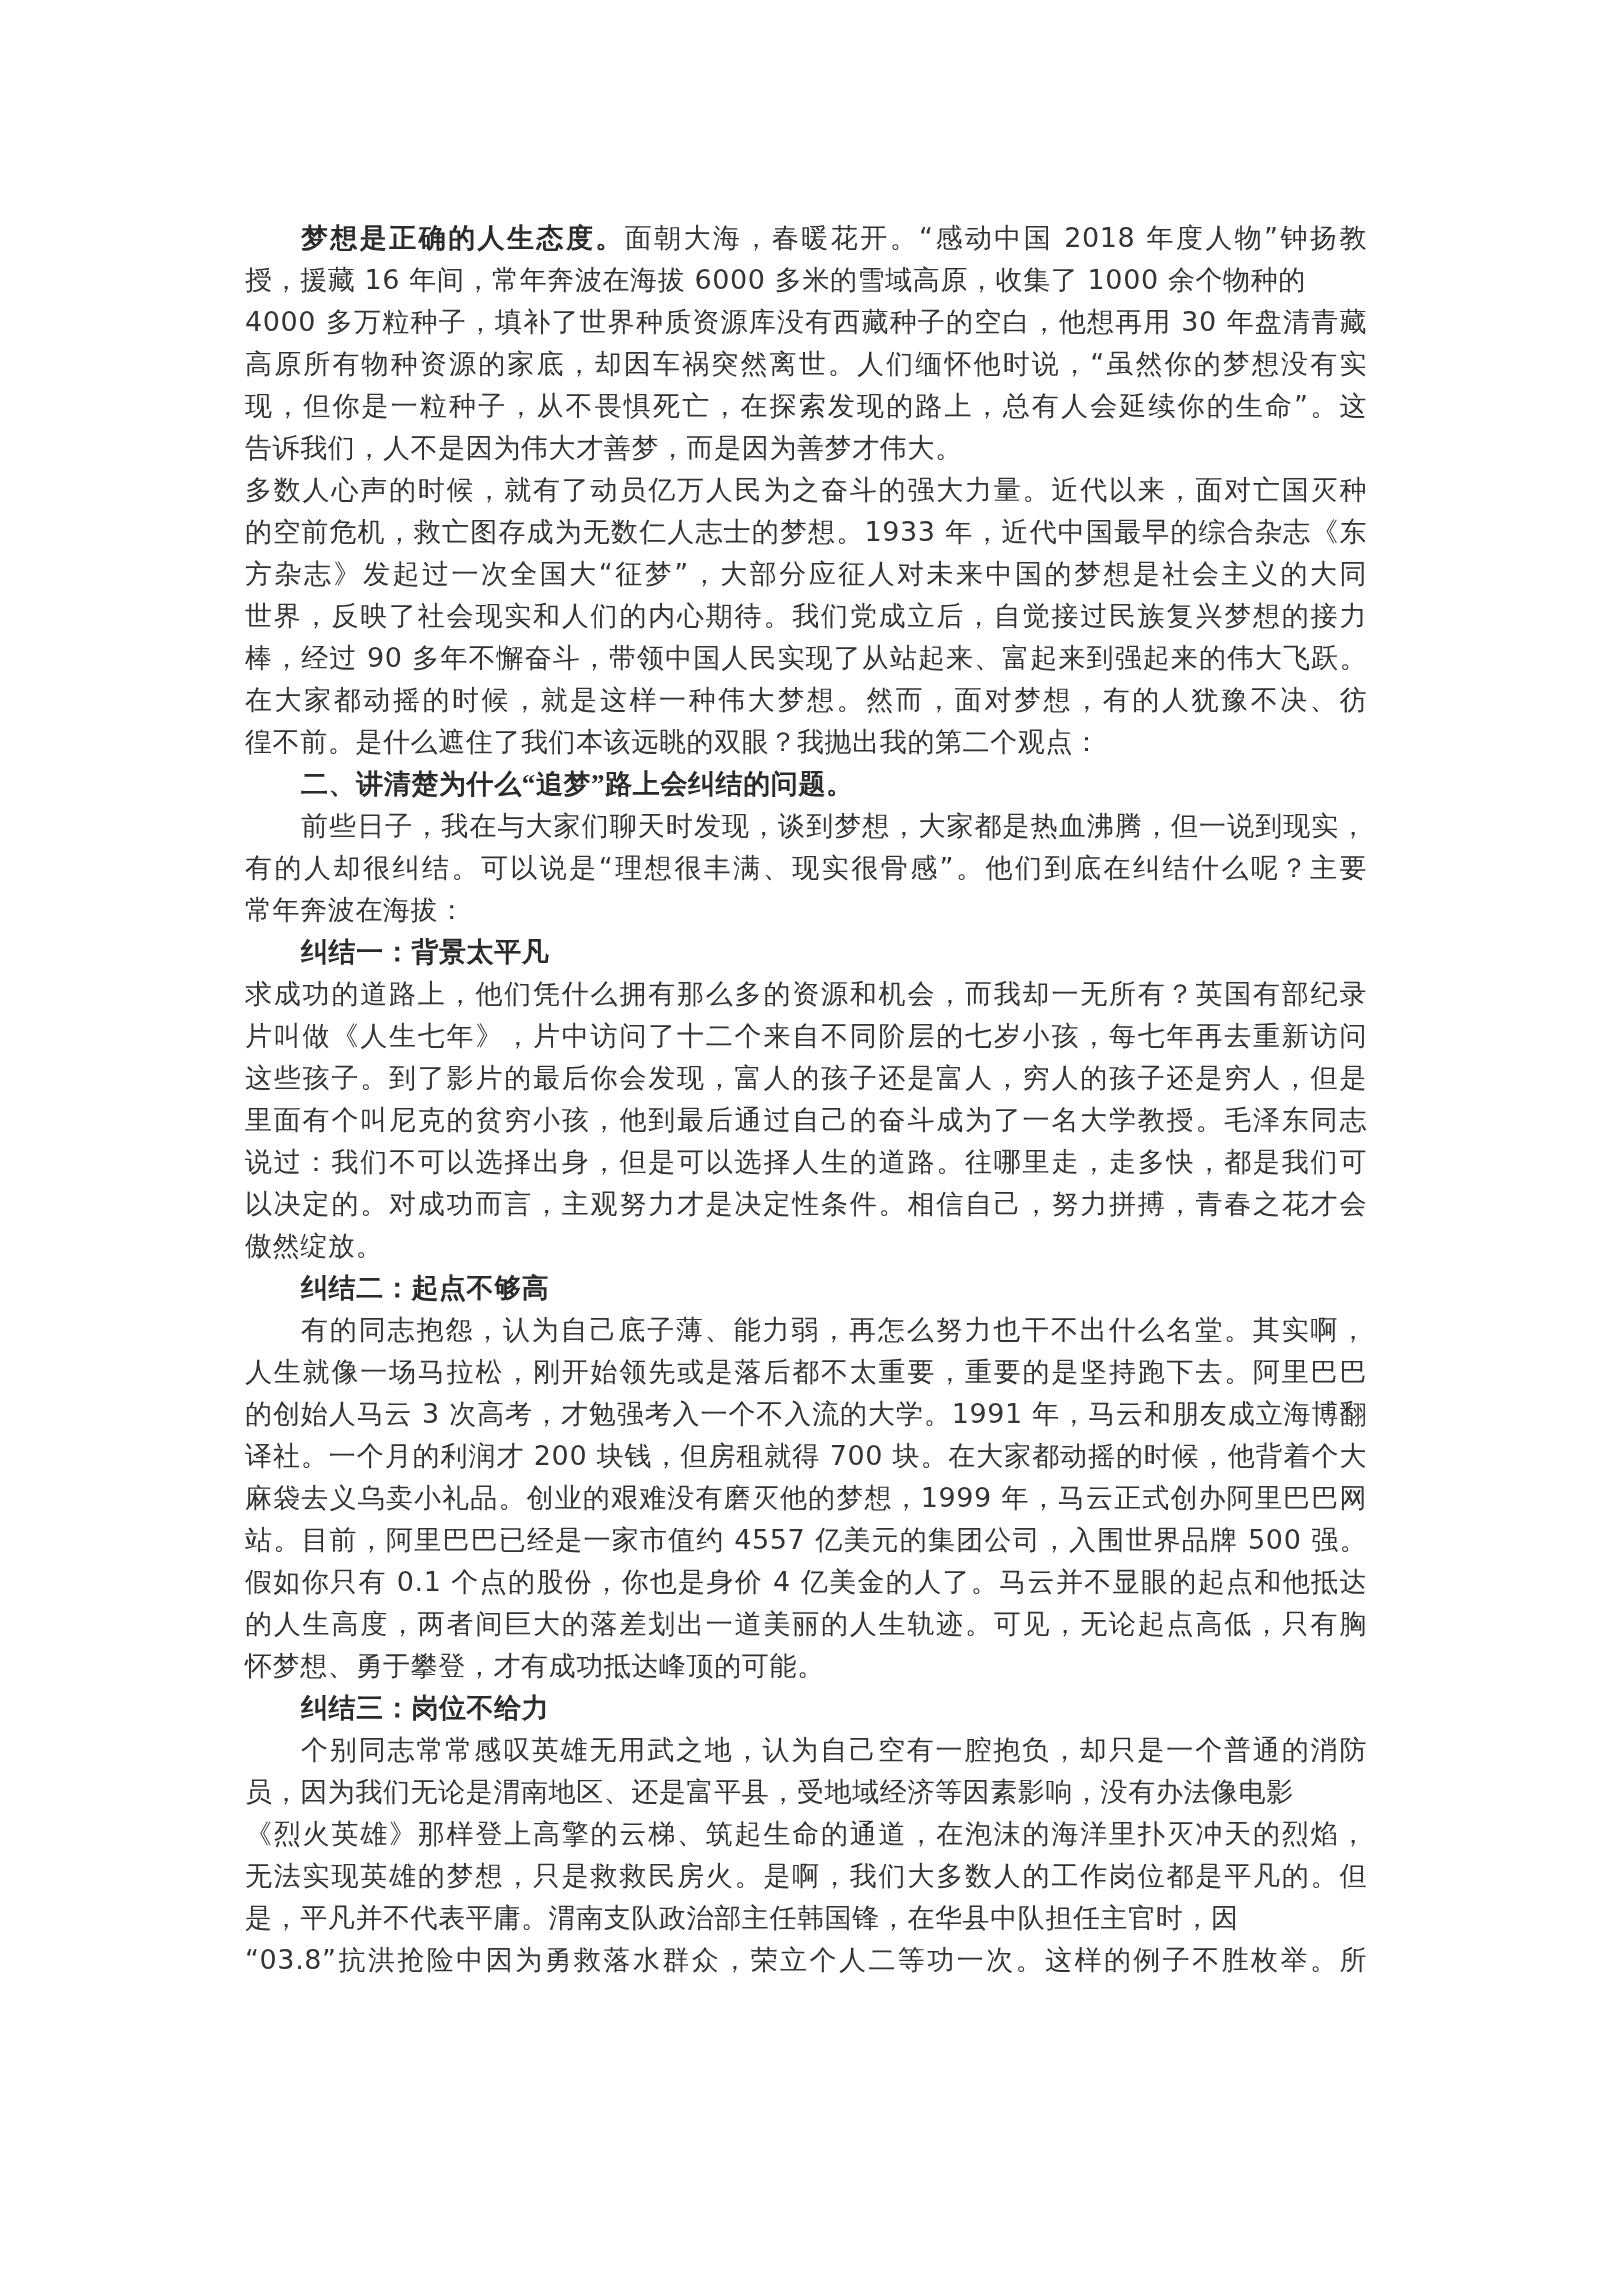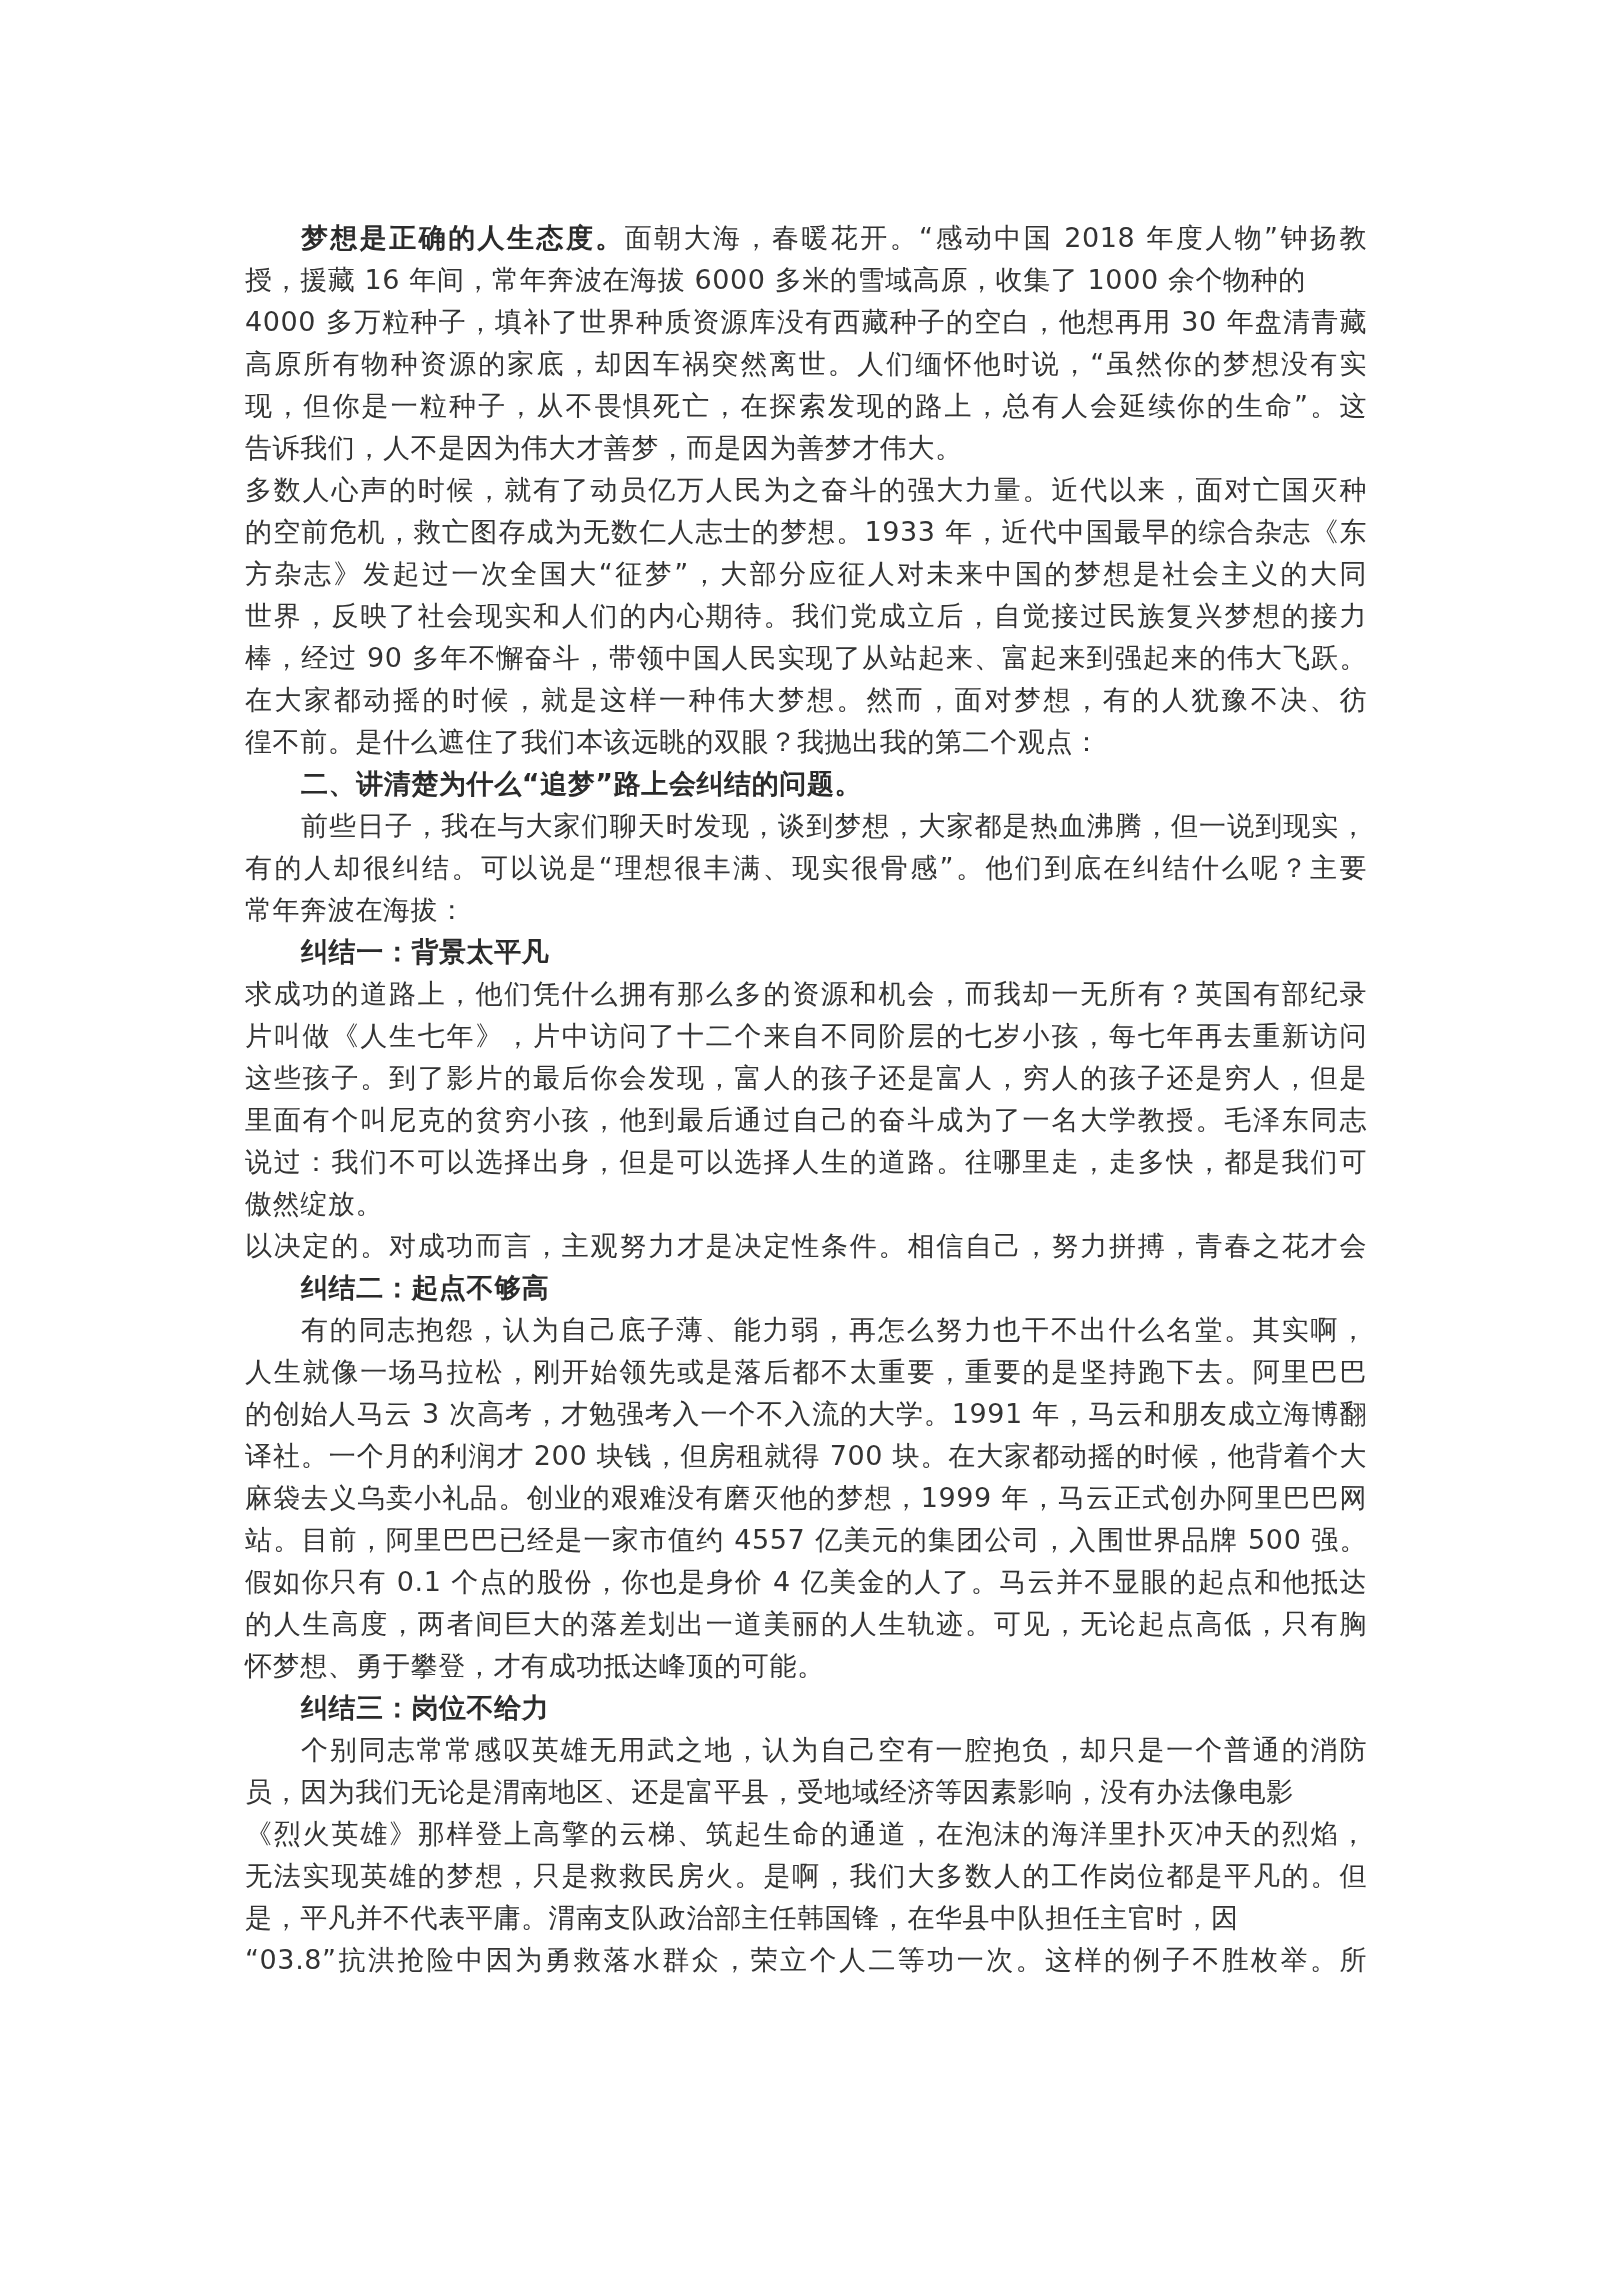--- a/index.html
+++ b/index.html
@@ -18,21 +18,21 @@
     line-height: 42px;
     white-space: nowrap;
     overflow: visible;
     letter-spacing: 0.6px;
   }
   .line.justify {
     text-align: justify;
     text-align-last: justify;
   }
   .indent { padding-left: 56px; }
-  .bold { font-weight: bold; color: #2b2b2b; }
+  .bold { font-weight: bold; color: #2b2b2b; font-family: Liberation Serif, serif; }
 </style>
 </head>
 <body>
 
 <div class="page">
 
   <div>
     <div class="line justify indent"><span class="bold">梦想是正确的人生态度。</span><span>面朝大海，春暖花开。“感动中国 2018 年度人物”钟扬教</span></div>
     <div class="line">授，援藏 16 年间，常年奔波在海拔 6000 多米的雪域高原，收集了 1000 余个物种的</div>
     <div class="line justify">4000 多万粒种子，填补了世界种质资源库没有西藏种子的空白，他想再用 30 年盘清青藏</div>
@@ -60,22 +60,22 @@
   </div>
 
   <div class="line indent bold">纠结一：背景太平凡</div>
 
   <div>
     <div class="line justify">求成功的道路上，他们凭什么拥有那么多的资源和机会，而我却一无所有？英国有部纪录</div>
     <div class="line justify">片叫做《人生七年》，片中访问了十二个来自不同阶层的七岁小孩，每七年再去重新访问</div>
     <div class="line justify">这些孩子。到了影片的最后你会发现，富人的孩子还是富人，穷人的孩子还是穷人，但是</div>
     <div class="line justify">里面有个叫尼克的贫穷小孩，他到最后通过自己的奋斗成为了一名大学教授。毛泽东同志</div>
     <div class="line justify">说过：我们不可以选择出身，但是可以选择人生的道路。往哪里走，走多快，都是我们可</div>
+    <div class="line justify">以决定的。对成功而言，主观努力才是决定性条件。相信自己，努力拼搏，青春之花才会</div>
     <div class="line">傲然绽放。</div>
-    <div class="line justify">以决定的。对成功而言，主观努力才是决定性条件。相信自己，努力拼搏，青春之花才会</div>
   </div>
 
   <div class="line indent bold">纠结二：起点不够高</div>
 
   <div>
     <div class="line justify indent">有的同志抱怨，认为自己底子薄、能力弱，再怎么努力也干不出什么名堂。其实啊，</div>
     <div class="line justify">人生就像一场马拉松，刚开始领先或是落后都不太重要，重要的是坚持跑下去。阿里巴巴</div>
     <div class="line justify">的创始人马云 3 次高考，才勉强考入一个不入流的大学。1991 年，马云和朋友成立海博翻</div>
     <div class="line justify">译社。一个月的利润才 200 块钱，但房租就得 700 块。在大家都动摇的时候，他背着个大</div>
     <div class="line justify">麻袋去义乌卖小礼品。创业的艰难没有磨灭他的梦想，1999 年，马云正式创办阿里巴巴网</div>

